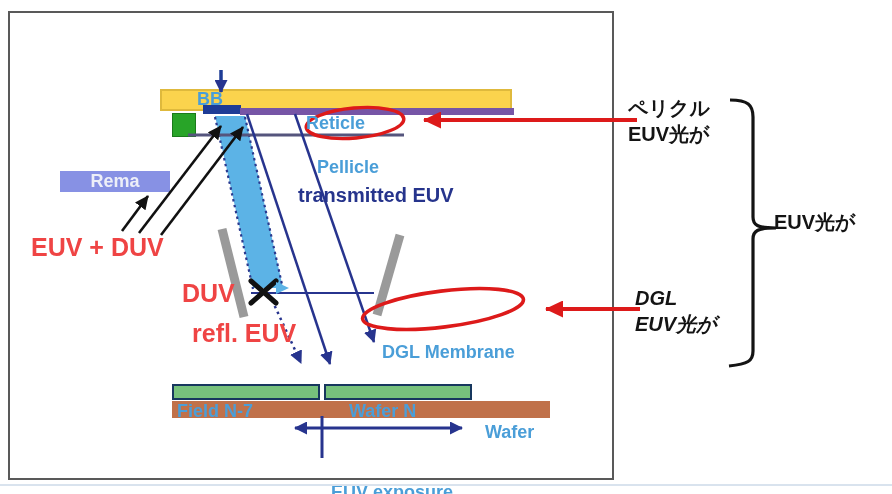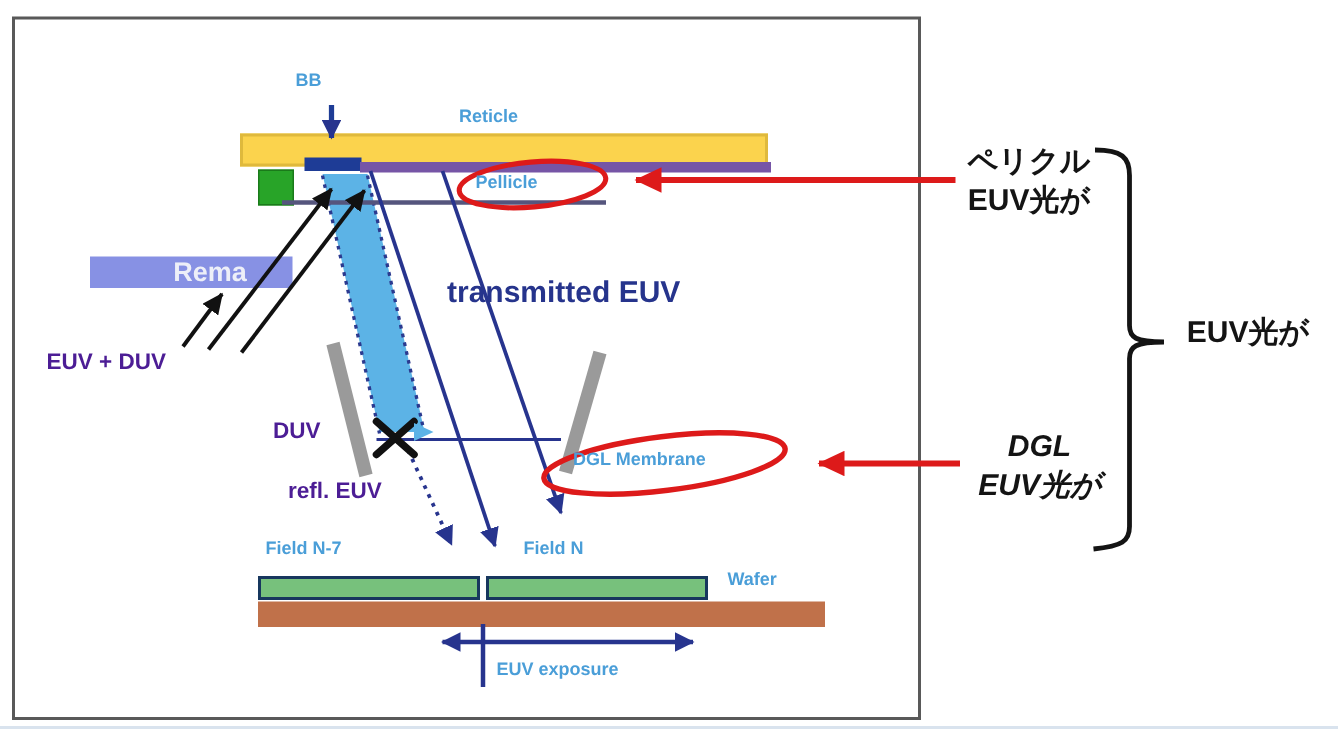--- a/index.html
+++ b/index.html
@@ -11,33 +11,33 @@
   .abs{position:absolute;}
   
   .frame{left:8px;top:11px;width:602px;height:465px;border:2px solid #595959;background:#ffffff;}
   .artifact-line{left:0;top:484px;width:892px;height:2px;background:#d9e3ee;}
   
   .reticle-bar{left:160px;top:89px;width:352px;height:22px;background:#fbd34d;border:2px solid #dfb93c;box-sizing:border-box;}
   .bb-patch{left:203px;top:105px;width:38px;height:9px;background:#1e3c96;}
   .pellicle-purple{left:240px;top:108px;width:274px;height:7px;background:#7655a6;}
   .stud{left:172px;top:113px;width:24px;height:24px;background:#28a428;border:1px solid #1a7a1a;box-sizing:border-box;}
   .rema-box{left:60px;top:171px;width:110px;height:21px;background:#8791e4;text-align:center;
-    font-size:18px;font-weight:bold;color:#edeff8;line-height:21px;padding-left:25px;}
+    font-size:18px;font-weight:bold;color:#edeff8;line-height:21px;}
   .field{top:384px;width:148px;height:16px;background:#77c17c;border:2px solid #17375e;box-sizing:border-box;}
   .field-1{left:172px;}
   .field-2{left:324px;}
   .wafer-bar{left:172px;top:401px;width:378px;height:17px;background:#c0714a;}
   
   svg.overlay{position:absolute;left:0;top:0;width:892px;height:494px;}
   
   .lbl{position:absolute;white-space:nowrap;font-weight:bold;}
-  .lb{color:#4a9ed8;font-size:12px;}
-  .nv{color:#4c1d95;font-size:15px;}
+  .lb{color:#4a9ed8;font-size:18px;margin-top:43px;}
+  .nv{color:#ef4444;font-size:25px;}
   .nv-sm{color:#26348c;font-size:20px;}
-  .jp{position:absolute;width:116px;text-align:center;color:#141414;
+  .jp{position:absolute;width:116px;text-align:left;color:#141414;
       font-size:20px;font-weight:bold;line-height:26px;}
 </style>
 </head>
 <body>
 
 <div class="abs frame"></div>
 
 <div class="abs reticle-bar"></div>
 <div class="abs bb-patch"></div>
 <div class="abs pellicle-purple"></div>
@@ -104,21 +104,21 @@
 
 <div class="lbl lb" style="left:197px;top:46px;">BB</div>
 <div class="lbl lb" style="left:306px;top:70px;">Reticle</div>
 <div class="lbl lb" style="left:317px;top:114px;">Pellicle</div>
 <div class="lbl nv" style="left:31px;top:233px;">EUV + DUV</div>
 <div class="lbl nv-sm" style="left:298px;top:184px;">transmitted EUV</div>
 <div class="lbl nv" style="left:182px;top:279px;">DUV</div>
 <div class="lbl nv" style="left:192px;top:319px;">refl. EUV</div>
 <div class="lbl lb" style="left:382px;top:299px;">DGL Membrane</div>
 <div class="lbl lb" style="left:177px;top:358px;">Field N-7</div>
-<div class="lbl lb" style="left:349px;top:358px;">Field N</div>
+<div class="lbl lb" style="left:349px;top:358px;">Wafer N</div>
 <div class="lbl lb" style="left:485px;top:379px;">Wafer</div>
 <div class="lbl lb" style="left:331px;top:439px;">EUV exposure</div>
 
 <div class="jp" style="left:628px;top:95px;">
   <div>ペリクル</div>
   <div>EUV光が</div>
 </div>
 <div class="jp" style="left:774px;top:209px;">
   <div>EUV光が</div>
 </div>

